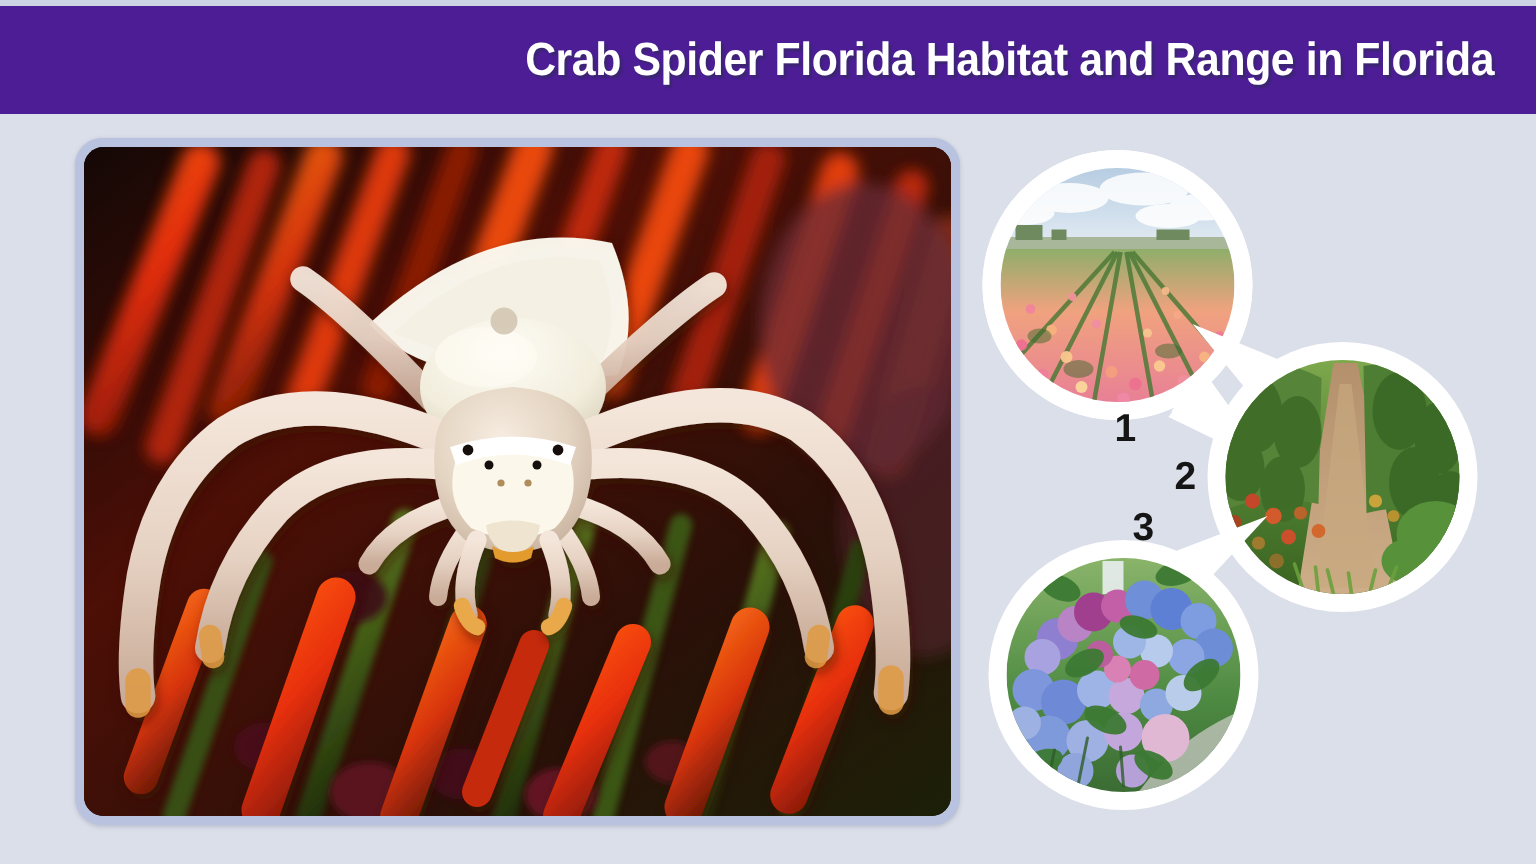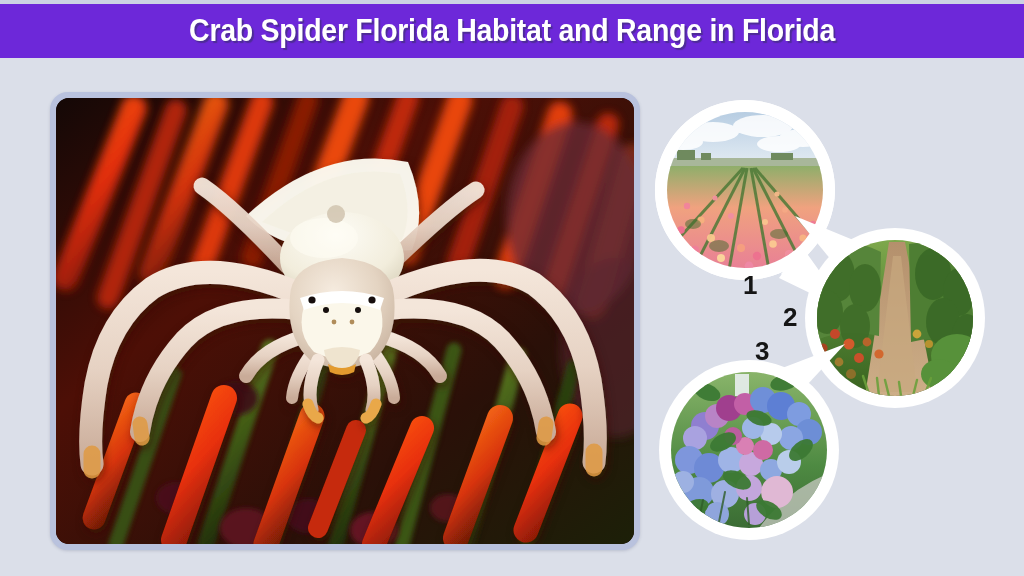--- a/index.html
+++ b/index.html
@@ -10,23 +10,23 @@
     position:relative;
   }
   #stage{position:absolute;inset:0;width:1024px;height:576px;}
 
   
   .top-strip{
     position:absolute;left:0;top:0;width:1024px;height:4px;
     background:#ccd3e3;
   }
   .header-bar{
-    position:absolute;left:0;top:4px;width:1024px;height:54px;
-    background:#6d28d9;
-    display:flex;align-items:center;justify-content:center;
+    position:absolute;left:0;top:4px;width:1024px;height:72px;
+    background:#4c1d95;
+    display:flex;align-items:center;justify-content:flex-end;
   }
   .header-title{
     color:#ffffff;
     font-size:31px;
     font-weight:bold;
     letter-spacing:-0.3px;
     transform:scaleX(0.92);
     transform-origin:center;
     white-space:nowrap;
     text-shadow:2px 2px 1px rgba(40,48,70,0.45);

